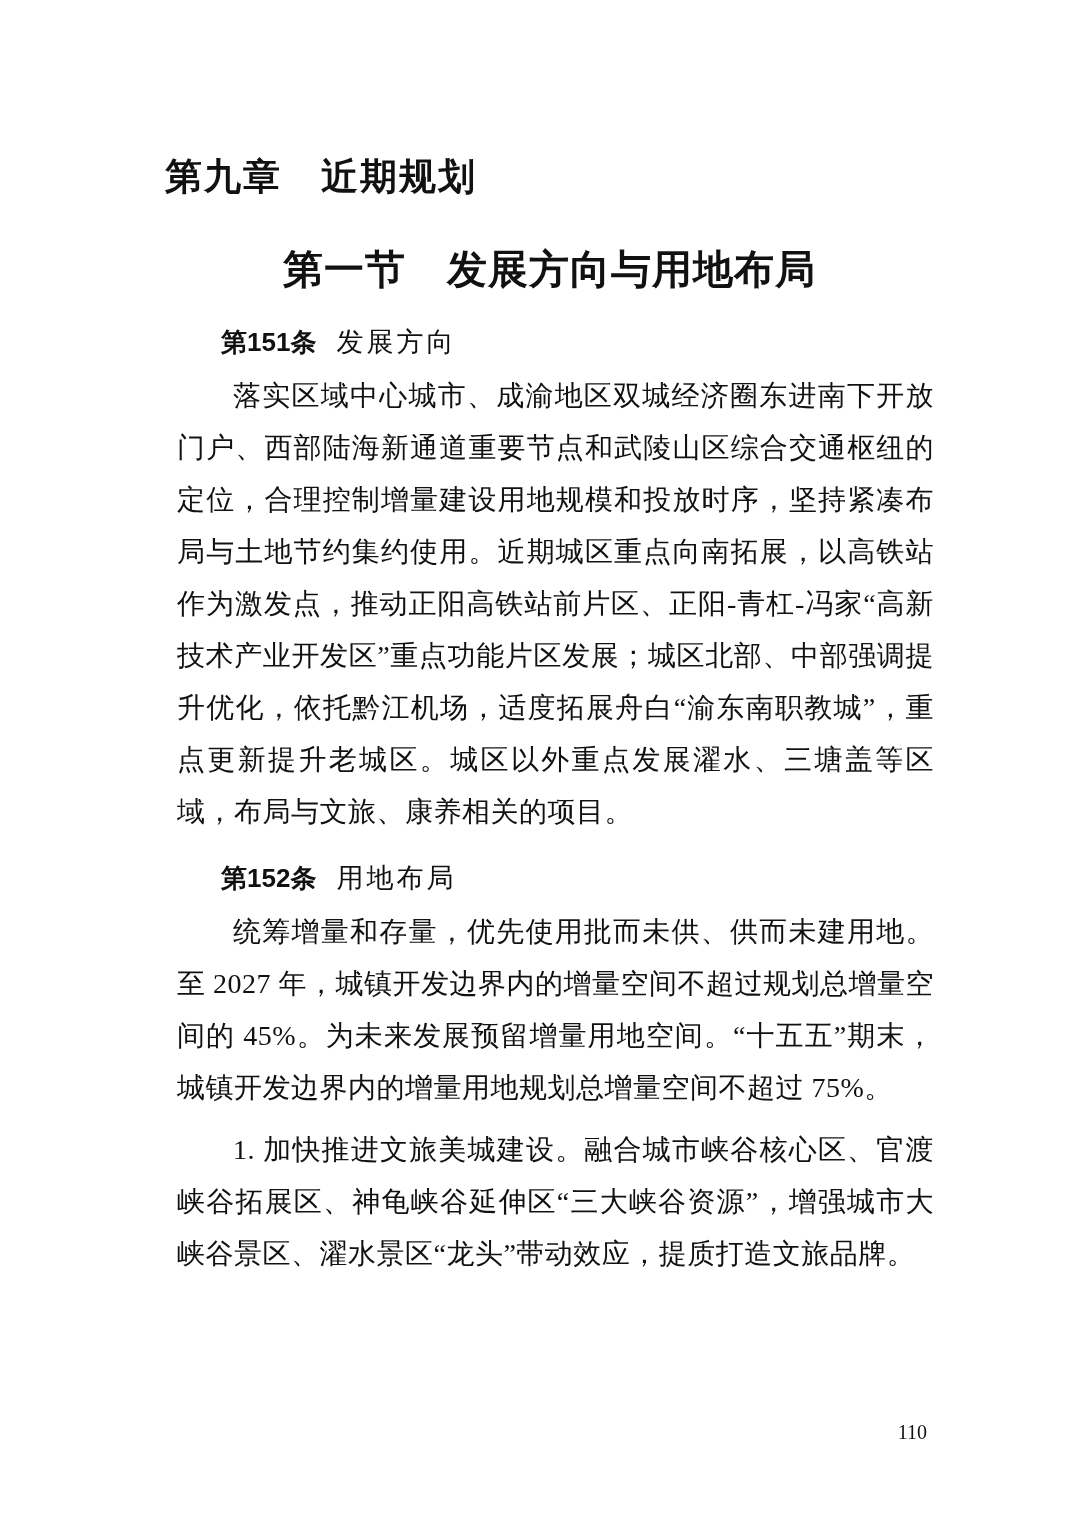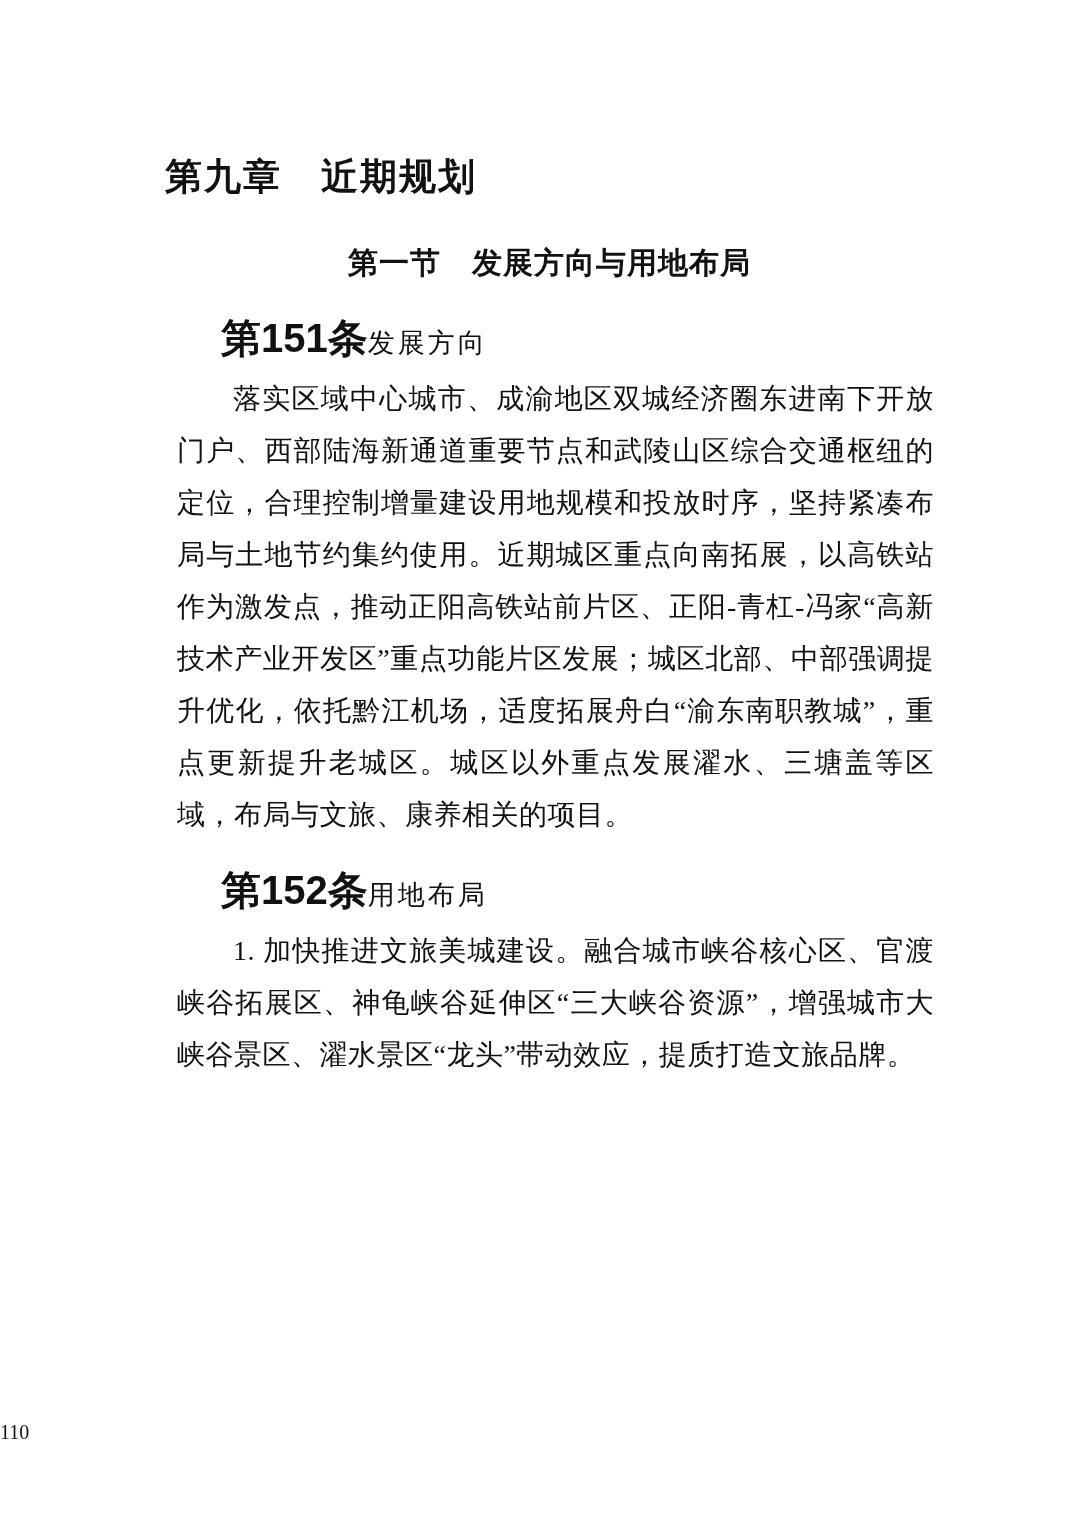--- a/index.html
+++ b/index.html
@@ -29,58 +29,59 @@
     font-weight: bold;
     font-size: 37px;
     letter-spacing: 2px;
     line-height: 1.2;
   }
   .section-title {
     margin-top: 46px;
     text-align: center;
     font-family: "Liberation Sans", "DejaVu Sans", sans-serif;
     font-weight: bold;
-    font-size: 30px;
+    font-size: 40px;
     letter-spacing: 1px;
     line-height: 1.2;
   }
   .section-title.second {
     margin-top: 56px;
   }
   .article-heading {
     margin-top: 32px;
     padding-left: 56px; 
     line-height: 1.25;
     white-space: nowrap;
   }
   .article-label {
     font-family: "Liberation Sans", "DejaVu Sans", sans-serif;
     font-weight: bold;
-    font-size: 40px;
+    font-size: 26px;
   }
   .article-name {
     font-family: "Liberation Serif", "DejaVu Serif", serif;
     font-size: 27px;
+    margin-left: 20px;
     letter-spacing: 3px;
   }
   .body-para {
     margin: 10px 0 0 12px;
     font-size: 28px;
     line-height: 52px;
     text-align: justify;
     text-justify: inter-character;
     text-indent: 2em;
     letter-spacing: 0.5px;
   }
   .page-number {
     position: absolute;
     left: 0;
     top: 1396px;
     width: 927px;
-    text-align: left;
+    text-align: right;
     font-family: "Liberation Serif", "DejaVu Serif", serif;
     font-size: 20px;
     color: #111111;
   }
 </style>
 </head>
 <body>
 
 <div class="page">
 
@@ -91,20 +92,21 @@
   <div class="article-heading">
     <span class="article-label">第151条</span><span class="article-name">发展方向</span>
   </div>
 
   <p class="body-para">落实区域中心城市、成渝地区双城经济圈东进南下开放门户、西部陆海新通道重要节点和武陵山区综合交通枢纽的定位，合理控制增量建设用地规模和投放时序，坚持紧凑布局与土地节约集约使用。近期城区重点向南拓展，以高铁站作为激发点，推动正阳高铁站前片区、正阳-青杠-冯家“高新技术产业开发区”重点功能片区发展；城区北部、中部强调提升优化，依托黔江机场，适度拓展舟白“渝东南职教城”，重点更新提升老城区。城区以外重点发展濯水、三塘盖等区域，布局与文旅、康养相关的项目。</p>
 
   <div class="article-heading" style="margin-top:24px;">
     <span class="article-label">第152条</span><span class="article-name">用地布局</span>
   </div>
 
+  <p class="body-para">统筹增量和存量，优先使用批而未供、供而未建用地。至 2027 年，城镇开发边界内的增量空间不超过规划总增量空间的 45%。为未来发展预留增量用地空间。“十五五”期末，城镇开发边界内的增量用地规划总增量空间不超过 75%。</p>
 
 
 
   <p class="body-para">1. 加快推进文旅美城建设。融合城市峡谷核心区、官渡峡谷拓展区、神龟峡谷延伸区“三大峡谷资源”，增强城市大峡谷景区、濯水景区“龙头”带动效应，提质打造文旅品牌。</p>
 
   <div class="page-number">110</div>
 
 </div>
 
 </body></html>

